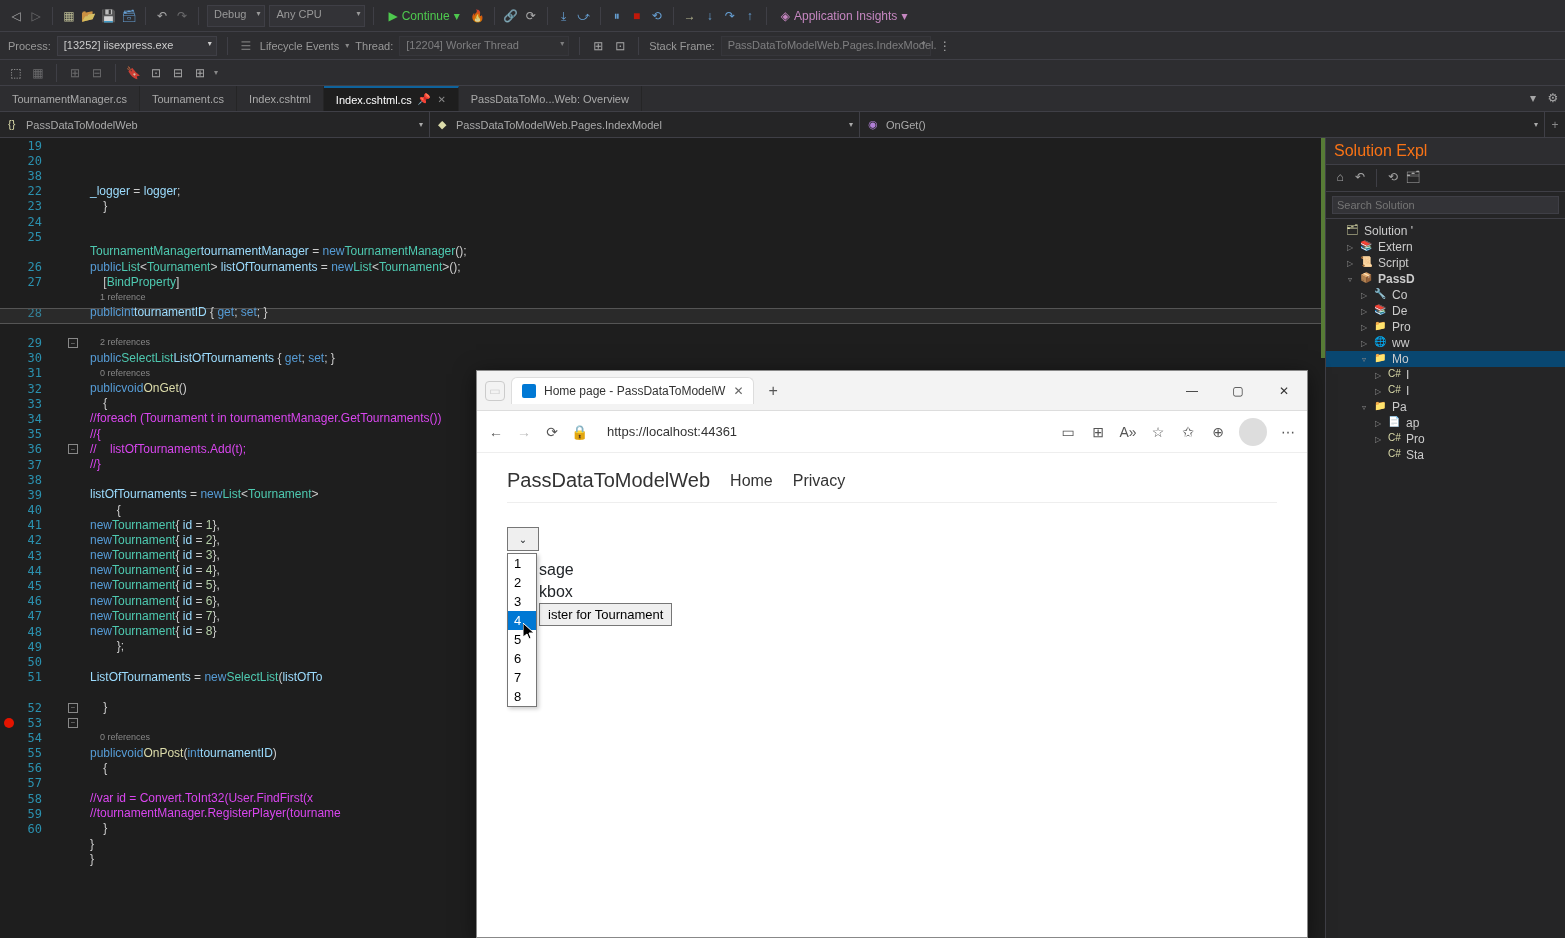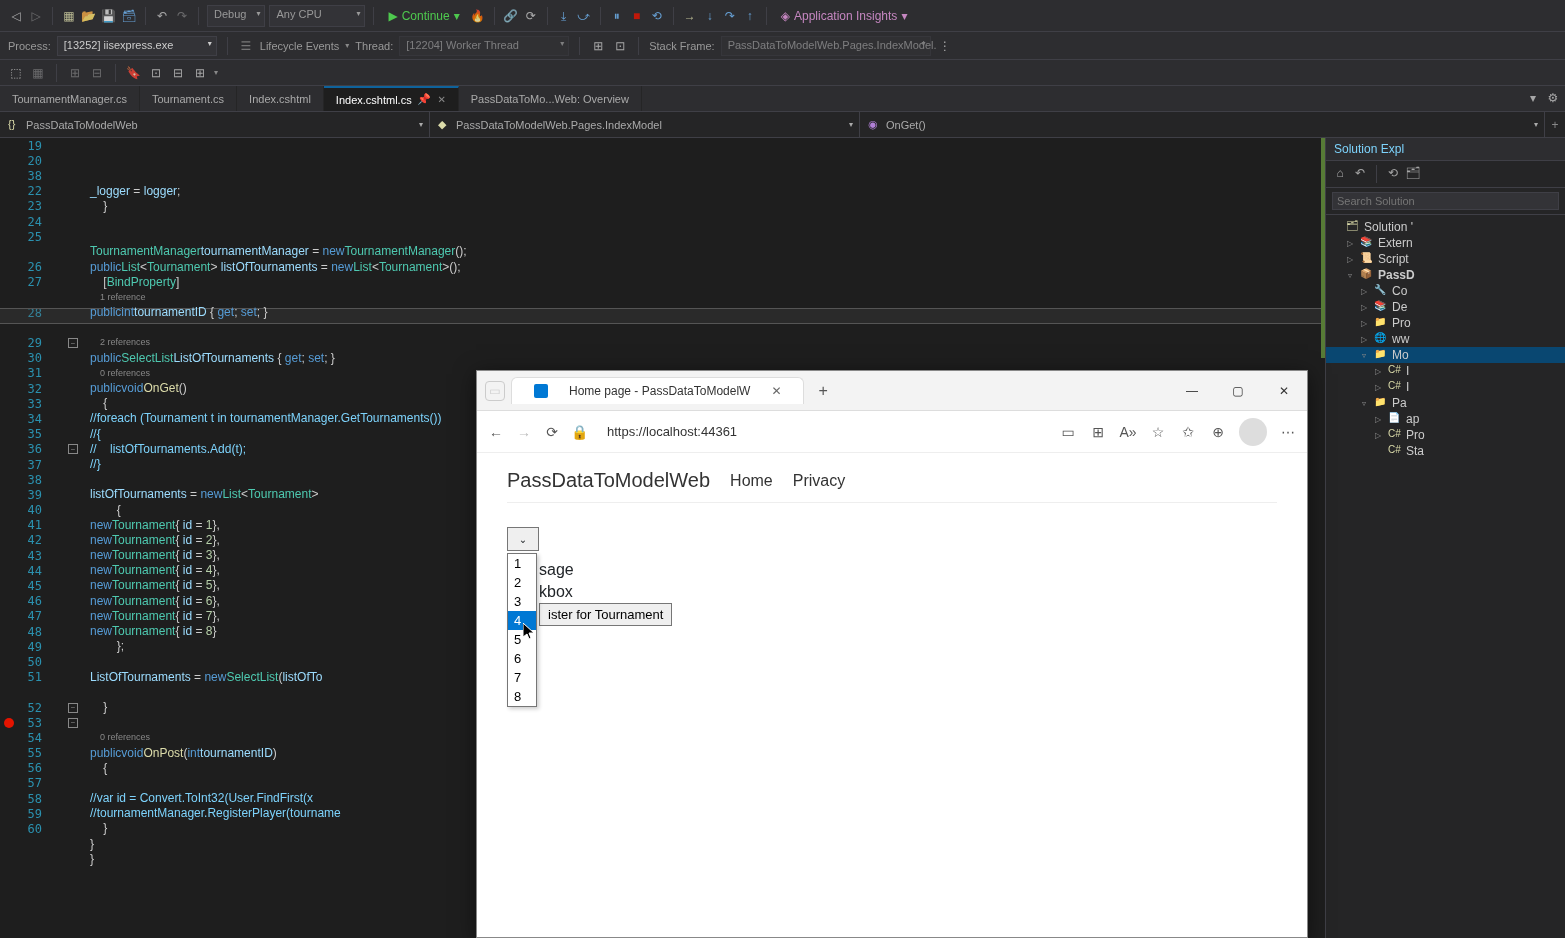--- a/index.html
+++ b/index.html
@@ -48,47 +48,47 @@
   .gutter-extra { width: 38px; display:flex; align-items:center; justify-content:flex-end; padding-right:4px; }
   .change-bar { width: 4px; height: 100%; }
   .change-green { background: #577b36; }
   .fold-icon { width: 10px; height: 10px; border: 1px solid #888; font-size: 8px; display:flex; align-items:center; justify-content:center; color:#888; margin-left:4px; }
 
   .code { flex: 1; font-family: Consolas, monospace; font-size: 12px; line-height: 15.2px; white-space: pre; padding-left: 4px; position: relative; }
   .code-content { position: relative; }
   .current-line { position: absolute; left: -90px; right: 0; height: 15.2px; background: rgba(80,80,80,0.25); border: 1px solid #555; z-index: 0; top: calc(15.2px * 11 + 3.2px); }
   .kw { color: #569cd6; }
   .typ { color: #4ec9b0; }
-  .cmt { color: #7dd3fc; }
+  .cmt { color: #d946ef; }
   .num { color: #b5cea8; }
   .fn { color: #dcdcaa; }
   .id { color: #9cdcfe; }
   .refs { color: #888; font-size: 9px; }
 
   
   .sol-panel { width: 240px; background: #252526; border-left: 1px solid #3f3f46; display: flex; flex-direction: column; overflow:hidden; }
-  .sol-title { background: #2d2d30; padding: 4px 8px; color: #7dd3fc; font-size: 12px; border-bottom: 1px solid #3f3f46; }
+  .sol-title { background: #2d2d30; padding: 4px 8px; color: #f97316; font-size: 16px; border-bottom: 1px solid #3f3f46; }
   .sol-toolbar { display: flex; gap: 4px; padding: 4px 6px; border-bottom: 1px solid #3f3f46; }
   .sol-search { padding: 4px 6px; border-bottom: 1px solid #3f3f46; }
   .sol-search input { width: 100%; background: #333337; border: 1px solid #3f3f46; color: #ccc; padding: 2px 4px; font-size: 11px; }
   .sol-tree { flex: 1; padding: 4px 0; font-size: 12px; overflow:hidden; }
   .tree-node { display: flex; align-items: center; padding: 1px 4px; gap: 4px; white-space: nowrap; }
   .tree-node .exp { width: 12px; color: #888; font-size: 8px; text-align:center; }
   .tree-node .nicon { width: 14px; height: 14px; display:inline-block; }
   .indent-0 { padding-left: 4px; }
   .indent-1 { padding-left: 18px; }
   .indent-2 { padding-left: 32px; }
   .indent-3 { padding-left: 46px; }
 
   
   .browser { position: absolute; left: 476px; top: 370px; width: 832px; height: 568px; background: #fff; border: 1px solid #888; box-shadow: 0 4px 20px rgba(0,0,0,0.5); display: flex; flex-direction: column; }
   .br-titlebar { height: 40px; display: flex; align-items: center; background: #f3f3f3; border-bottom: 1px solid #ddd; }
   .br-tabarea { display:flex; align-items:center; flex:1; padding-left:8px; gap:6px; }
   .br-tab-spacer { width: 20px; height:20px; border:1px solid #ccc; border-radius:4px; display:flex; align-items:center; justify-content:center; }
-  .br-tab { display:flex; align-items:center; gap:21px; padding: 6px 22px; background:#fff; border-radius:6px 6px 0 0; border:1px solid #ddd; border-bottom:none; font-size:12px; color:#333; }
+  .br-tab { display:flex; align-items:center; gap:8px; padding: 6px 10px; background:#fff; border-radius:6px 6px 0 0; border:1px solid #ddd; border-bottom:none; font-size:12px; color:#333; }
   .br-tab .favicon { width:14px; height:14px; background:#0078d4; border-radius:2px; }
   .br-new-tab { font-size:16px; color:#555; padding:0 8px; }
   .br-winbtns { display:flex; }
   .br-winbtn { width:46px; height:32px; display:flex; align-items:center; justify-content:center; color:#333; font-size:12px; }
   .br-addrbar { height: 42px; display:flex; align-items:center; padding: 0 10px; gap:10px; background:#fff; border-bottom:1px solid #eee; }
   .br-nav-icon { width:18px; height:18px; color:#555; display:flex; align-items:center; justify-content:center; font-size:14px; }
   .br-url { flex:1; font-size:13px; color:#333; padding-left:8px; }
   .br-right-icons { display:flex; gap:12px; align-items:center; }
   .br-avatar { width:28px; height:28px; border-radius:50%; background:#ddd; }
   .br-body { flex:1; background:#fff; padding: 16px 30px; color:#212529; font-size:16px; position:relative; }

